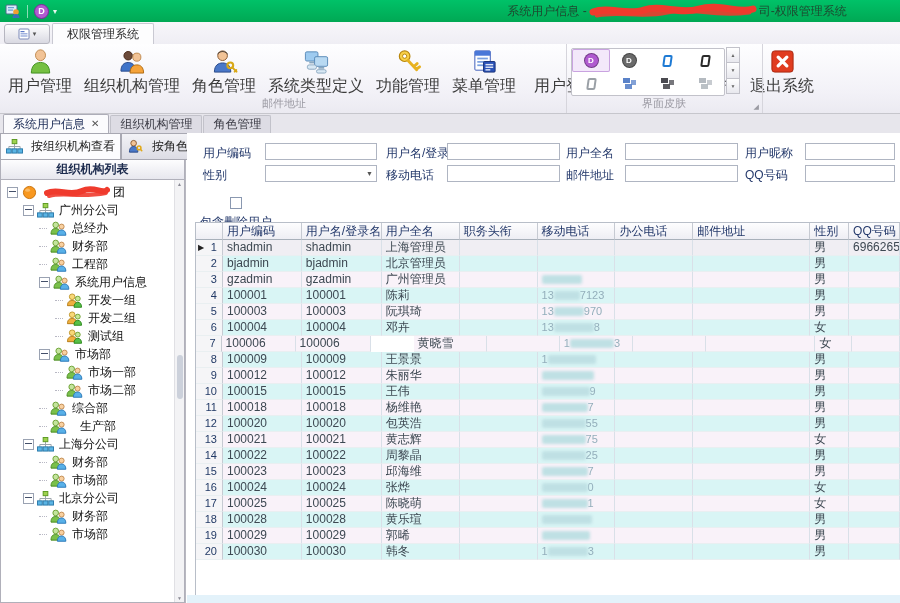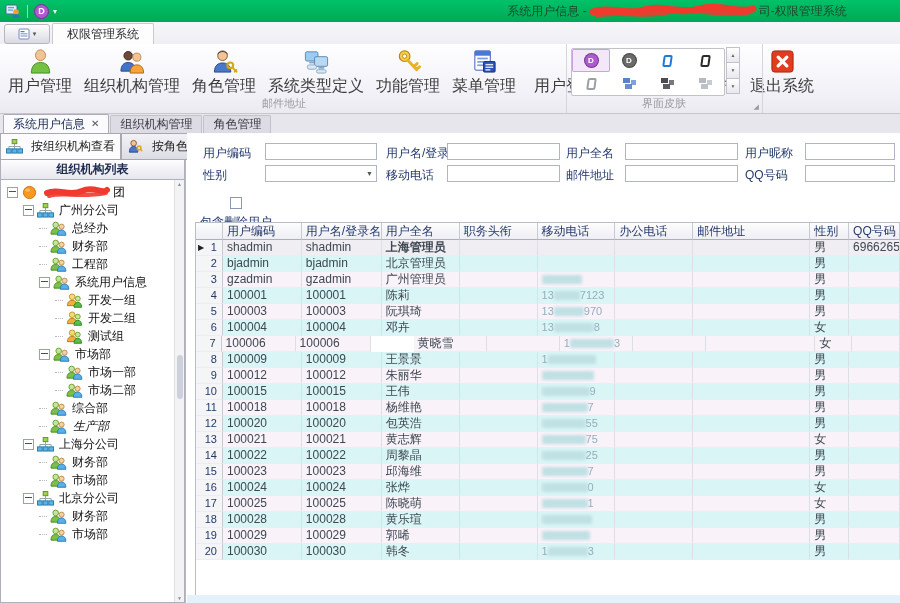--- a/index.html
+++ b/index.html
@@ -544,21 +544,21 @@
         <div class="tnode" style="padding-left: 38px;">
           <span class="tstub"></span>
           <span class="ticon">
             <svg viewBox="0 0 18 16">
               <circle cx="6" cy="4.2" r="3" fill="#c5e49e" stroke="#6aa030"></circle>
               <path d="M1 14 C1 9.5 3 8 6 8 C9 8 11 9.5 11 14 Z" fill="#7ac04a" stroke="#4a8a20"></path>
               <circle cx="12.3" cy="6" r="2.7" fill="#f8d0a0" stroke="#c08a50"></circle>
               <path d="M7.8 15.2 C7.8 11.2 9.8 9.6 12.3 9.6 C14.8 9.6 16.8 11.2 16.8 15.2 Z" fill="#58b0e8" stroke="#2a78b8"></path>
             </svg>
           </span>
-          <span style="margin-left: 2px; font-style: italic;">生产部</span>
+          <span style="margin-left: 9px;">生产部</span>
         </div>
         <div class="tnode" style="padding-left: 22px;">
           <span class="texp">
             <i></i>
           </span>
           <span class="ticon">
             <svg viewBox="0 0 18 16">
               <path d="M9 5 V8 M3 10.5 V8 H15 V10.5 M9 8 V10.5" stroke="#98a0a8" fill="none" stroke-width="1"></path>
               <rect x="6.5" y="0.5" width="5" height="4.5" fill="#9ed24e" stroke="#5a9820"></rect>
               <rect x="0.5" y="10.5" width="5" height="4.5" fill="#5ab4e4" stroke="#2878a8"></rect>
@@ -675,21 +675,21 @@
           <div class="hc" style="width: 78px;">办公电话</div>
           <div class="hc" style="width: 117px;">邮件地址</div>
           <div class="hc" style="width: 39px;">性别</div>
           <div class="hc" style="width: 51px;">QQ号码</div>
         </div>
       <div id="grid-body">
           <div class="grow sel">
             <div class="c ind" style="width: 27px;"><span class="arr">▶</span>1</div>
             <div class="c" style="width: 79px;">shadmin</div>
             <div class="c" style="width: 80px;">shadmin</div>
-            <div class="c" style="width: 78px; font-weight: bold;">上海管理员</div>
+            <div class="c" style="width: 78px;">上海管理员</div>
             <div class="c" style="width: 78px;"></div>
             <div class="c" style="width: 78px;"></div>
             <div class="c" style="width: 78px;"></div>
             <div class="c" style="width: 117px;"></div>
             <div class="c" style="width: 39px;">男</div>
             <div class="c" style="width: 51px;">6966265</div>
           </div>
           <div class="grow even">
             <div class="c ind" style="width: 27px;">2</div>
             <div class="c" style="width: 79px;">bjadmin</div>

